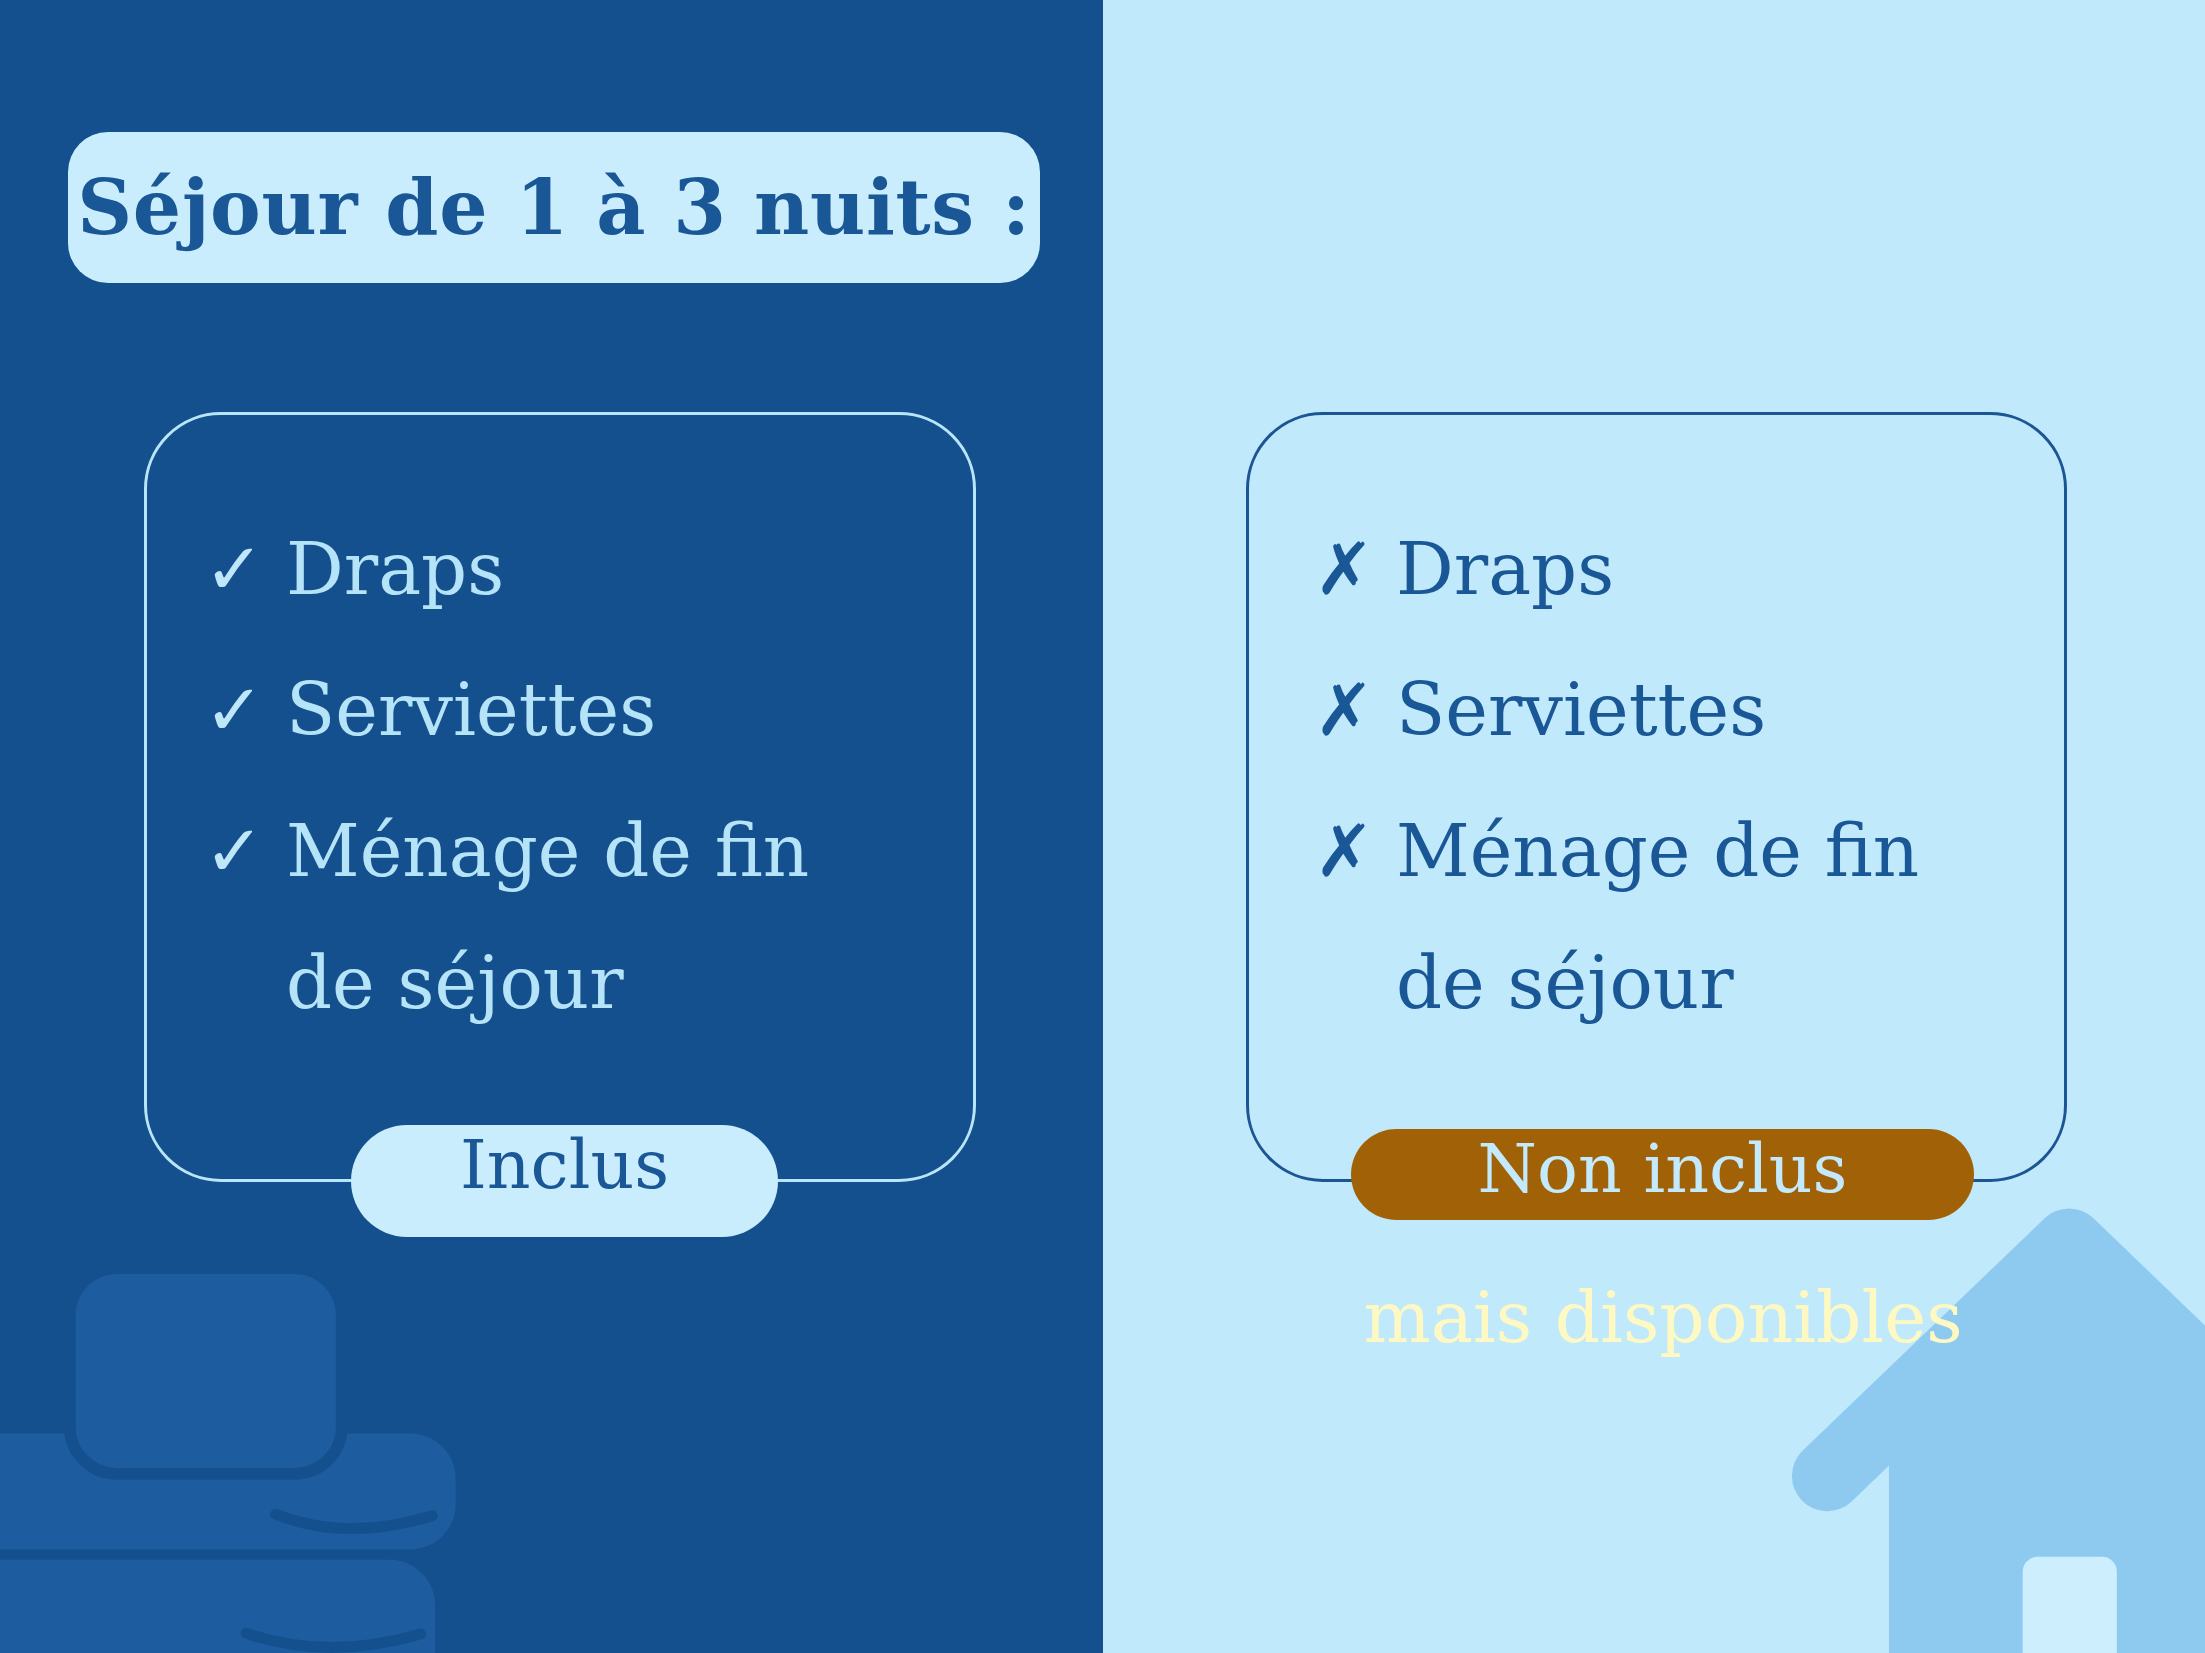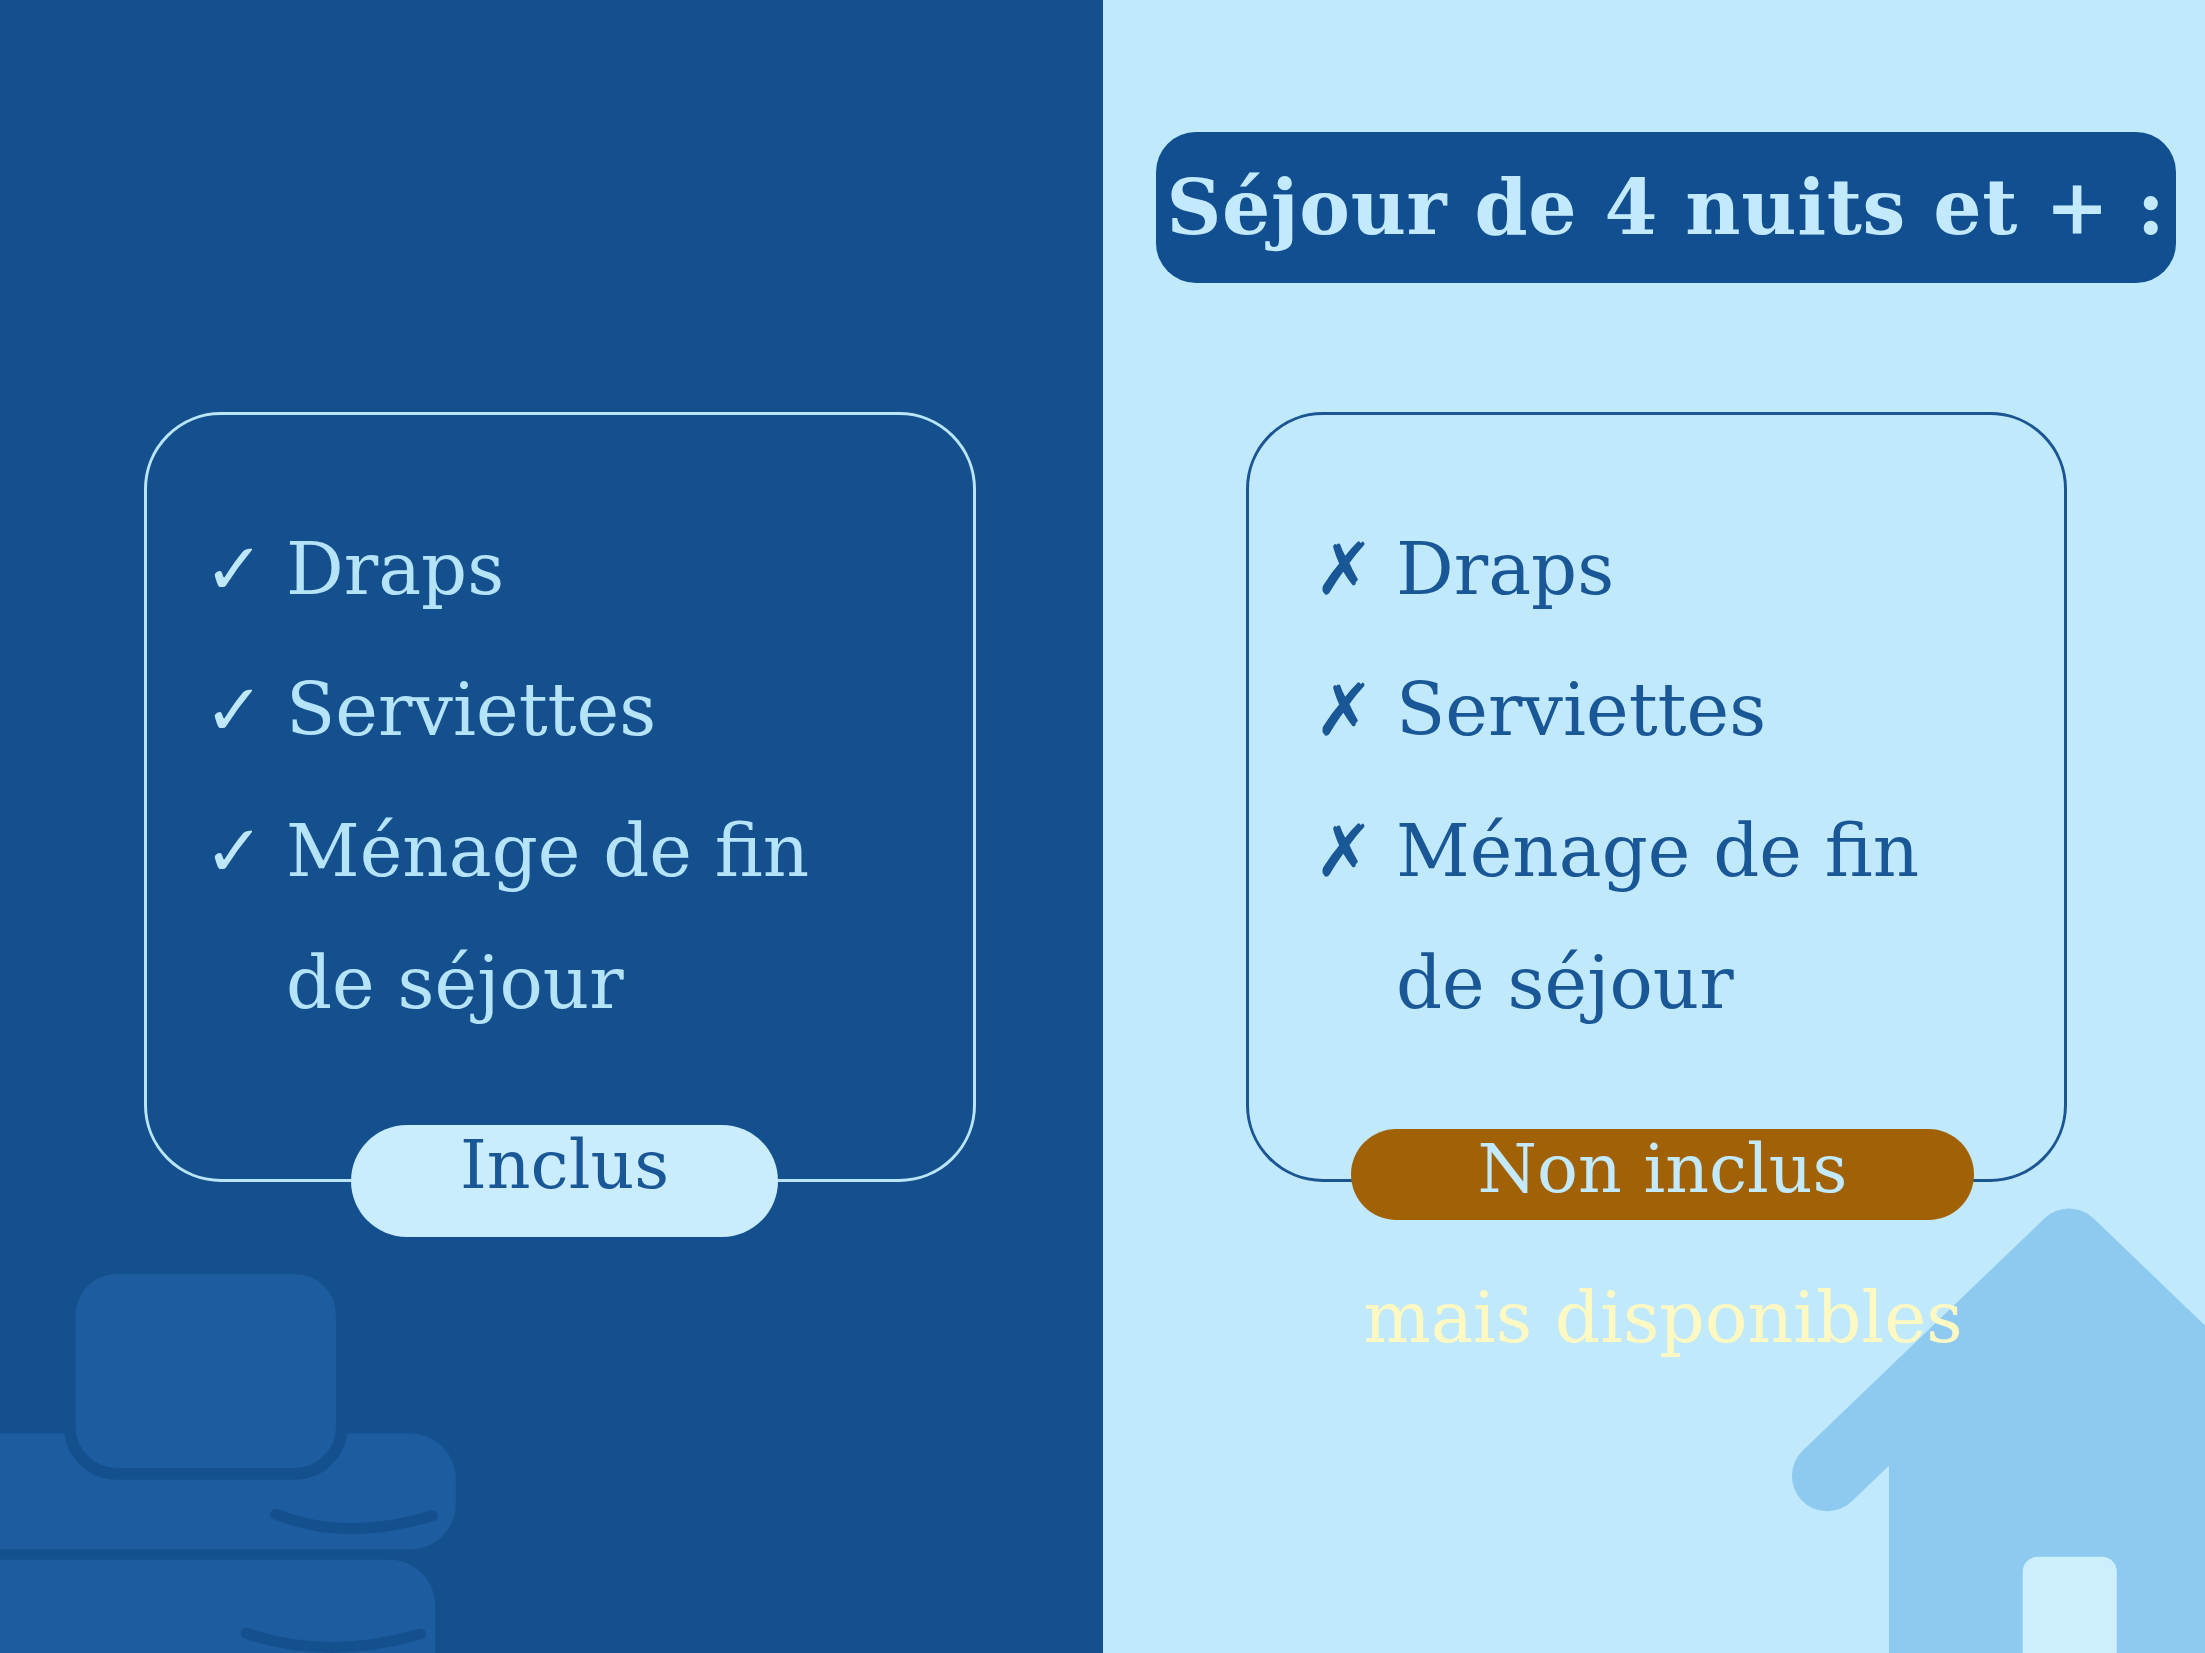--- a/index.html
+++ b/index.html
@@ -93,24 +93,24 @@
       <path d="M 335 2222 Q 445 2260 572 2223" stroke="#15508e" stroke-width="15" fill="none" stroke-linecap="round"></path>
       <rect x="95" y="1725" width="370" height="280" rx="64" stroke="#15508e" stroke-width="16"></rect>
     </g>
     <g>
       <polygon points="2570,1925 2815,1695 3020,1885 3020,2270 2570,2270" fill="#8ecaf0"></polygon>
       <path d="M 2486 2008 L 2815 1692 L 3068 1935" stroke="#8ecaf0" stroke-width="96" fill="none" stroke-linecap="round" stroke-linejoin="round"></path>
       <rect x="2752" y="2118" width="128" height="160" rx="20" fill="#cdeffd"></rect>
     </g>
   </svg>
 
+  <div class="header-pill" id="left-header">
+    <span>Séjour de 1 à 3 nuits :</span>
+  </div>
 
-  <div class="header-pill" id="right-header">
-    <span>Séjour de 4 nuits et + :</span>
-  </div>
 
   <div class="card" id="left-card">
     <div class="item">
       <span class="mark">✓</span>
       <span class="line">Draps</span>
     </div>
     <div class="item">
       <span class="mark">✓</span>
       <span class="line">Serviettes</span>
     </div>

